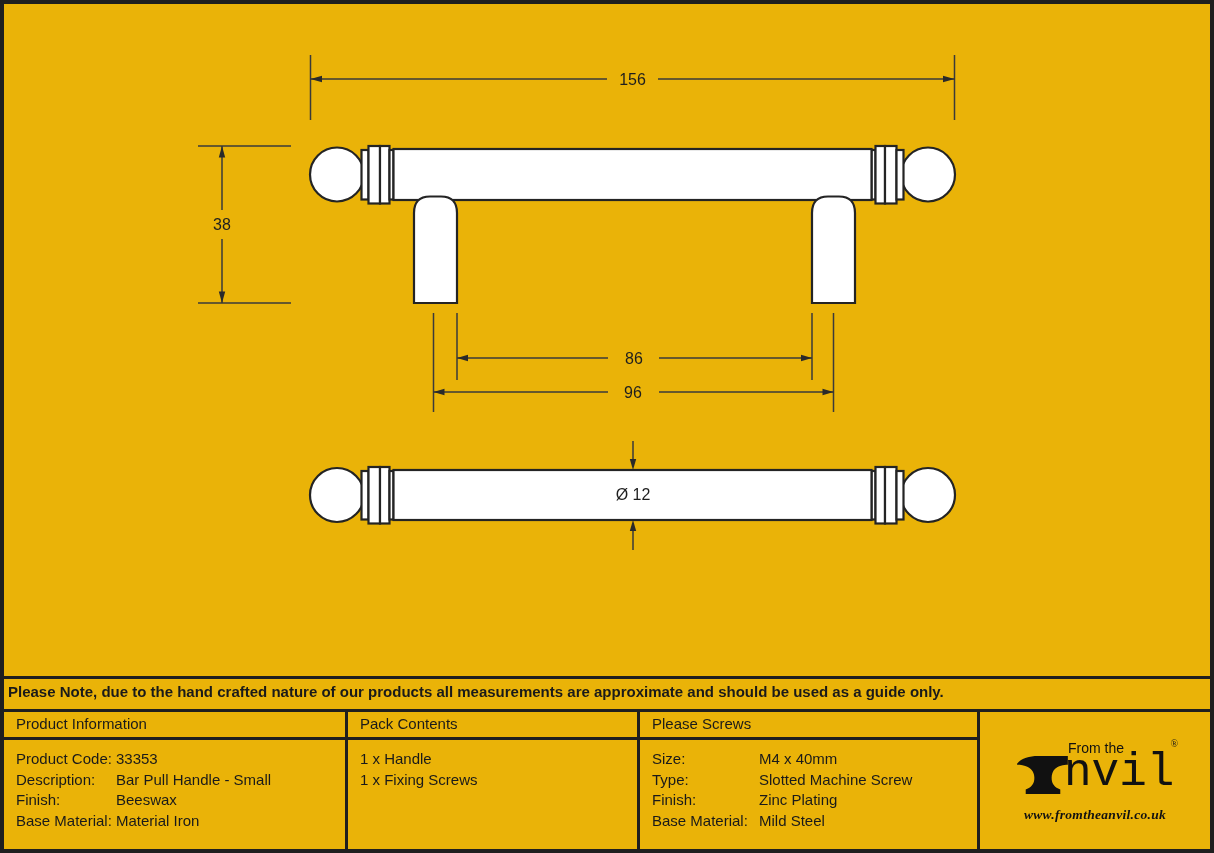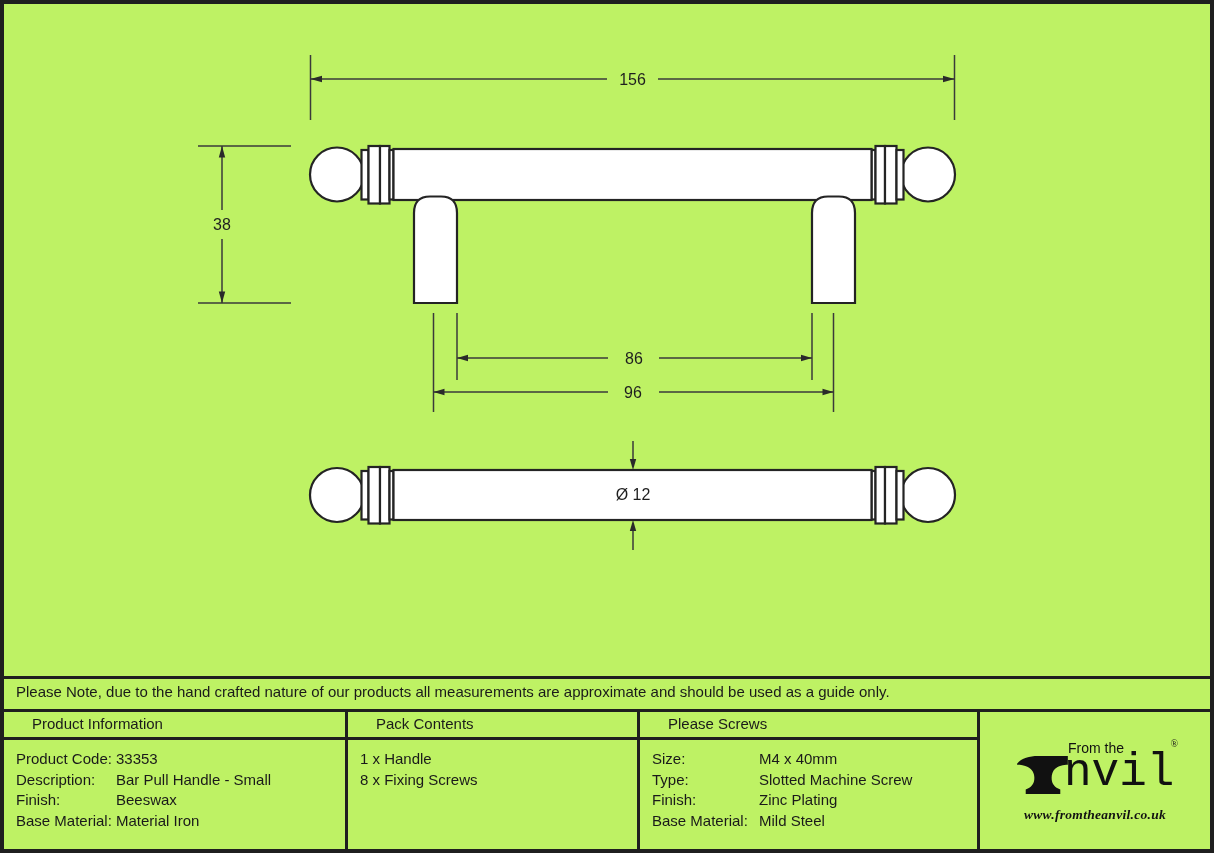--- a/index.html
+++ b/index.html
@@ -1,43 +1,43 @@
 <!DOCTYPE html>
 <html><head>
 <meta charset="utf-8">
 <style>
   html,body { margin:0; padding:0; background:#e8e8e8; }
   .page {
     width:1214px; height:853px; box-sizing:border-box;
-    border:4px solid #1f1f1f; background:#bef264;
+    border:4px solid #1f1f1f; background:#eab308;
     font-family:"Liberation Sans", sans-serif; color:#1a1a1a;
     display:flex; flex-direction:column; overflow:hidden;
   }
   .drawing-area { flex:1; position:relative; }
   .drawing-area svg { width:100%; height:100%; display:block; }
 
   .part { fill:#ffffff; stroke:#242424; stroke-width:2.2; }
   .dim  { stroke:#3a3a3a; stroke-width:1.5; fill:none; }
   .arrow{ fill:#2a2a2a; stroke:none; }
   .dimtext { font-family:"Liberation Sans", sans-serif; font-size:16px; fill:#1f1f1f; text-anchor:middle; }
 
   .note-row {
     border-top:3px solid #1f1f1f; border-bottom:3px solid #1f1f1f;
     height:27px; box-sizing:content-box;
-    padding:4px 14px 0 12px; font-size:15px;
+    padding:4px 14px 0 4px; font-size:15px;font-weight:bold;
   }
   .info-table { display:flex; height:140px; }
   .col { box-sizing:border-box; border-right:3px solid #1f1f1f; display:flex; flex-direction:column; }
   .col-product { width:344px; }
   .col-pack    { width:292px; }
   .col-screws  { width:340px; }
   .col-logo    { flex:1; border-right:none; align-items:center; justify-content:center; }
   .col-header {
     border-bottom:3px solid #1f1f1f; font-size:15px;
-    padding:3px 12px 4px 28px; height:18px;
+    padding:3px 12px 4px 12px; height:18px;
   }
   .col-body { padding:9px 14px 0 12px; font-size:15px; }
   .kv-row { display:flex; line-height:20.5px; }
   .kv-label { width:100px; flex:none; }
   .col-screws .kv-label { width:107px; }
   .pc-item { line-height:20.5px; }
 
   .logo { width:170px; text-align:center; }
   .logo-main { position:relative; width:166px; height:64px; margin:0 auto; }
   .anvil-icon { position:absolute; left:4px; top:10px; width:54px; height:52px; }
@@ -181,21 +181,21 @@
           <span class="kv-label">Base Material:</span>
           <span class="kv-value">Material Iron</span>
         </div>
       </div>
     </div>
 
     <div class="col col-pack">
       <div class="col-header">Pack Contents</div>
       <div class="col-body">
         <div class="pc-item">1 x Handle</div>
-        <div class="pc-item">8 x Fixing Screws</div>
+        <div class="pc-item">1 x Fixing Screws</div>
       </div>
     </div>
 
     <div class="col col-screws">
       <div class="col-header">Please Screws</div>
       <div class="col-body">
         <div class="kv-row">
           <span class="kv-label">Size:</span>
           <span class="kv-value">M4 x 40mm</span>
         </div>

